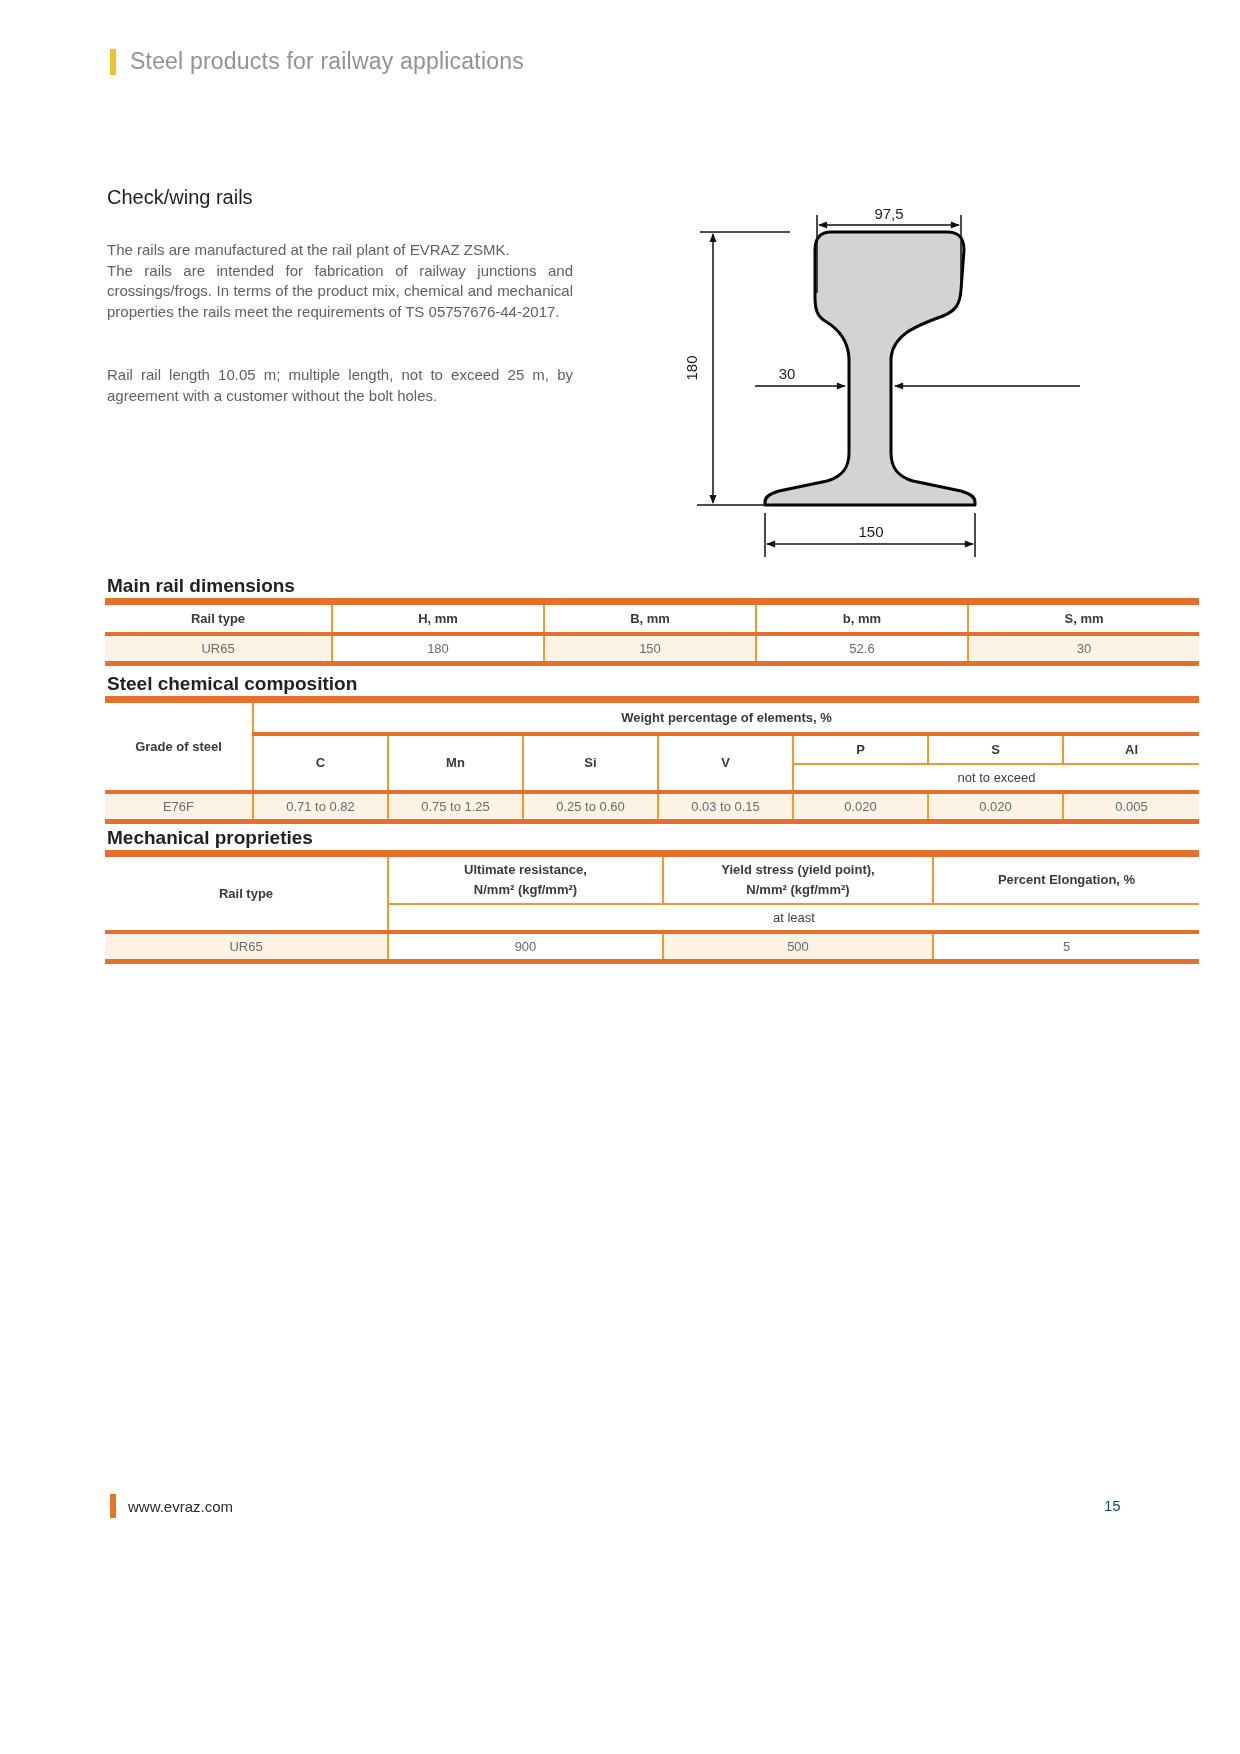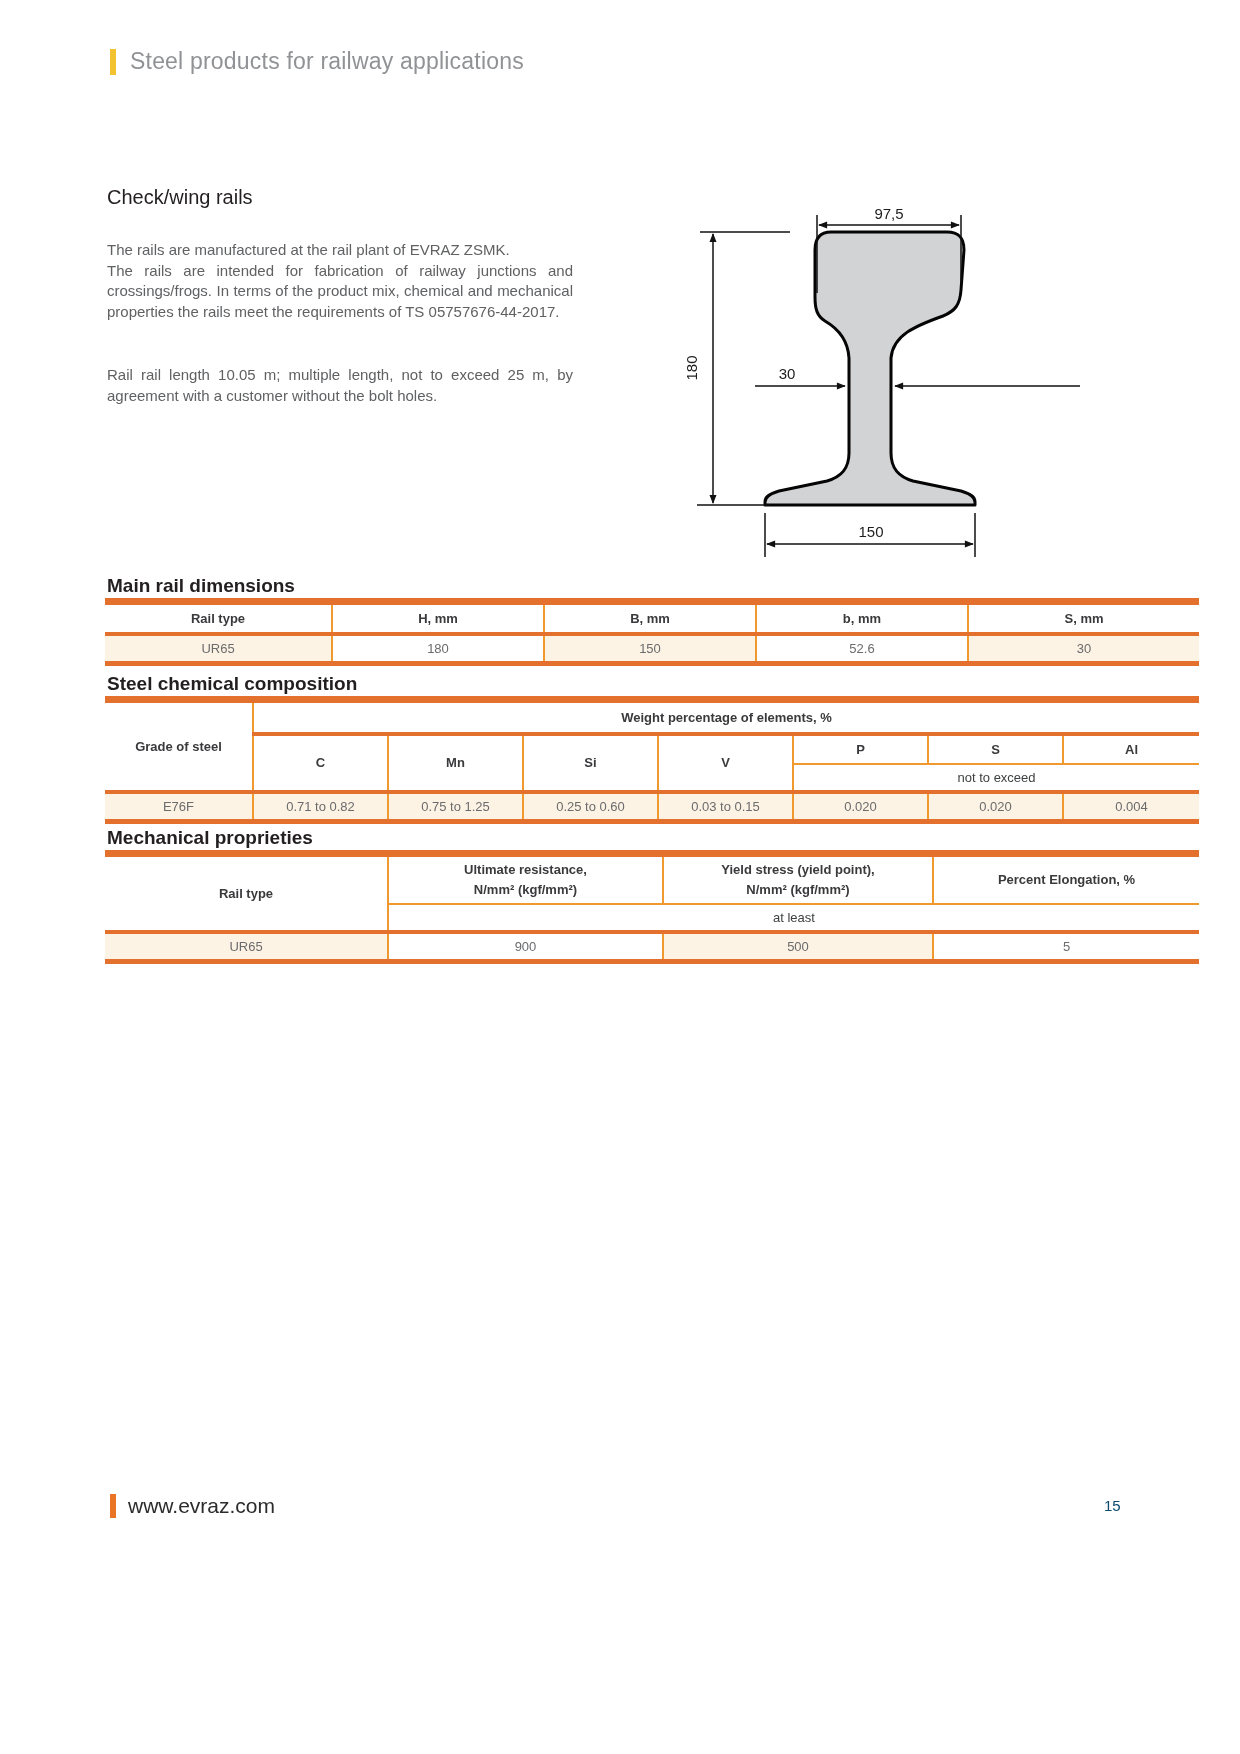--- a/index.html
+++ b/index.html
@@ -46,21 +46,21 @@
   table.tbl td.hd{font-weight:700;color:#3a3a3c;}
   table.tbl tr.drow td{border-top:4px solid var(--orange);height:30px;color:var(--data-gray);font-weight:400;}
   td.cream{background:var(--cream);}
   td.thin-bot{border-bottom:2px solid var(--amber);}
   .h32{height:32px;} .h34{height:34px;} .h30{height:30px;} .h28{height:28px;} .h50{height:50px;}
   td.two-line{white-space:pre-line;line-height:20px;}
 
   
   .run-foot{position:absolute;left:110px;top:1494px;display:flex;align-items:center;}
   .run-foot .bar{width:6px;height:24px;background:#e87424;margin-right:12px;}
-  .run-foot .txt{font-size:21px;color:#2b2b2b;}
+  .run-foot .txt{font-size:15px;color:#2b2b2b;}
   .page-num{position:absolute;left:1104px;top:1497px;font-size:15px;color:#0c4a6e;}
 </style>
 </head>
 <body>
 
 <div class="page">
 
   <div class="run-head">
     <div class="bar"></div>
     <div class="txt">Steel products for railway applications</div>
@@ -171,21 +171,21 @@
         <td colspan="3" class="h28">not to exceed</td>
       </tr>
       <tr class="drow">
         <td class="cream sep">E76F</td>
         <td class="cream sep">0.71 to 0.82</td>
         <td class="cream sep">0.75 to 1.25</td>
         <td class="cream sep">0.25 to 0.60</td>
         <td class="cream sep">0.03 to 0.15</td>
         <td class="cream sep">0.020</td>
         <td class="cream sep">0.020</td>
-        <td class="cream">0.004</td>
+        <td class="cream">0.005</td>
       </tr>
     </tbody>
       </table>
 
     <h3 class="tbl-title mt2">Mechanical proprieties</h3>
     <table class="tbl">
       <colgroup>
           <col style="width:283px">
           <col style="width:275px">
           <col style="width:270px">

